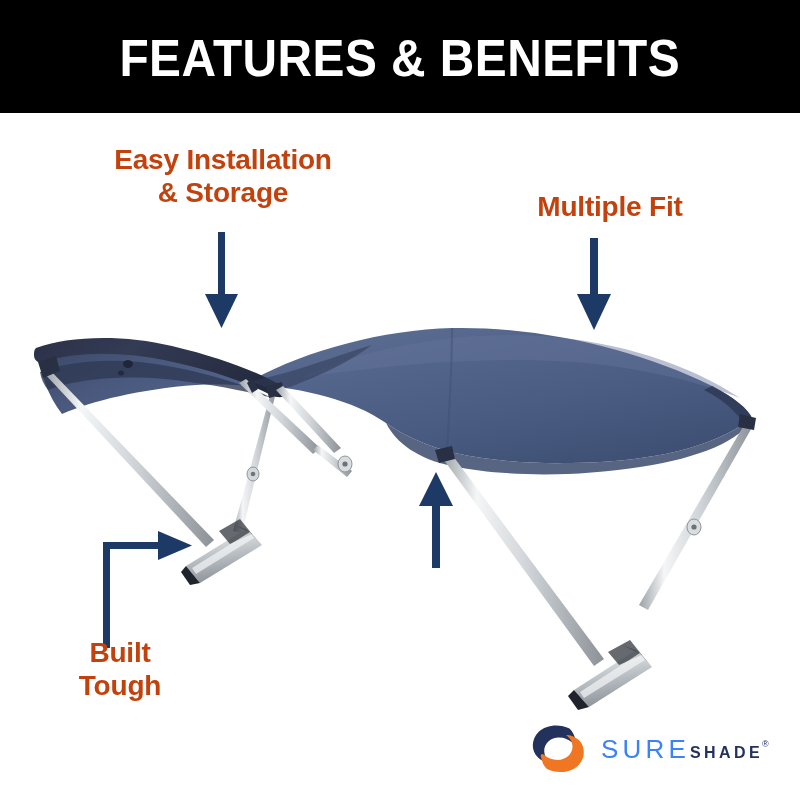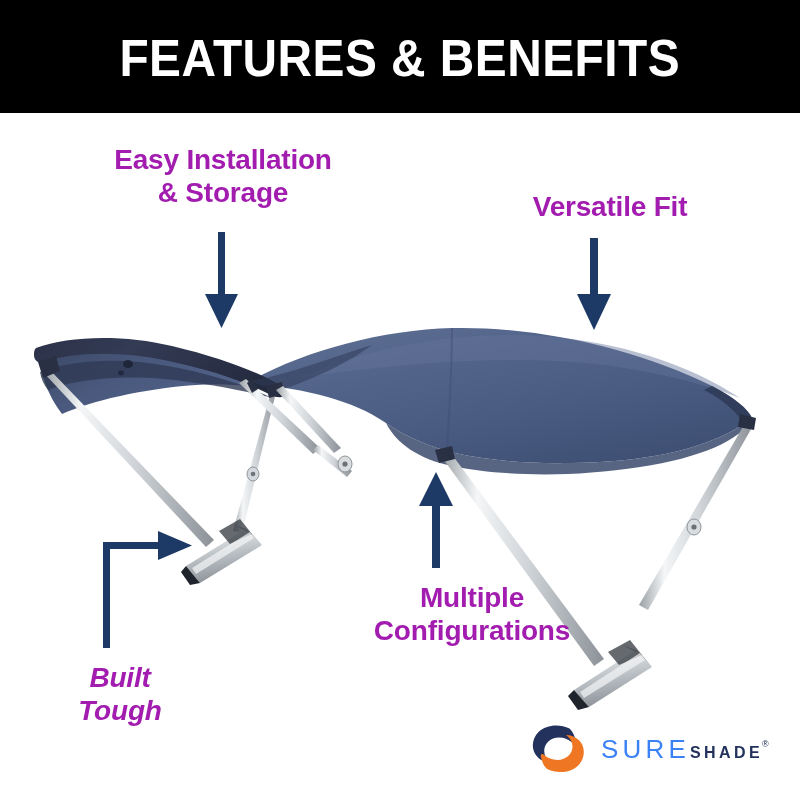--- a/index.html
+++ b/index.html
@@ -40,21 +40,21 @@
     letter-spacing: 0.5px;
     transform: scaleX(0.92);
     white-space: nowrap;
     line-height: 1;
     margin-top: 2px;
   }
 
   
   .callout {
     position: absolute;
-    color: #a21caf;
+    color: #c2410c;
     font-family: "Liberation Sans", sans-serif;
     font-weight: 700;
     font-size: 28px;
     line-height: 1.18;
     text-align: center;
     white-space: pre-line;
     letter-spacing: -0.2px;
   }
   #label-easy-installation {
     left: 58px;
@@ -66,23 +66,22 @@
     top: 190px;
     width: 280px;
   }
   #label-multiple-configurations {
     left: 322px;
     top: 581px;
     width: 300px;
   }
   #label-built-tough {
     left: 20px;
-    top: 661px;
+    top: 636px;
     width: 200px;
-    font-style: italic;
   }
 
   
   #illustration {
     position: absolute;
     left: 0;
     top: 0;
     width: 800px;
     height: 800px;
     pointer-events: none;
@@ -339,24 +338,22 @@
     <g>
       <rect x="103" y="542" width="7" height="106" fill="#1d3a66"></rect>
       <rect x="103" y="542" width="62" height="7" fill="#1d3a66"></rect>
       <path d="M158,531 L158,560 L192,545.5 Z" fill="#1d3a66"></path>
     </g>
   </svg>
 
   <div class="callout" id="label-easy-installation">Easy Installation
 &amp; Storage</div>
 
-  <div class="callout" id="label-versatile-fit">Versatile Fit</div>
-
-  <div class="callout" id="label-multiple-configurations">Multiple
-Configurations</div>
+  <div class="callout" id="label-versatile-fit">Multiple Fit</div>
+
 
   <div class="callout" id="label-built-tough">Built
 Tough</div>
 
   <div id="brand-logo">
     <svg id="brand-logo-mark" width="58" height="54" viewBox="0 0 58 54">
 
       <path d="M40.5,6.5
                C30.5,1.5 17,2.5 9.5,10
                C2,17.5 2,29 9,35.5

